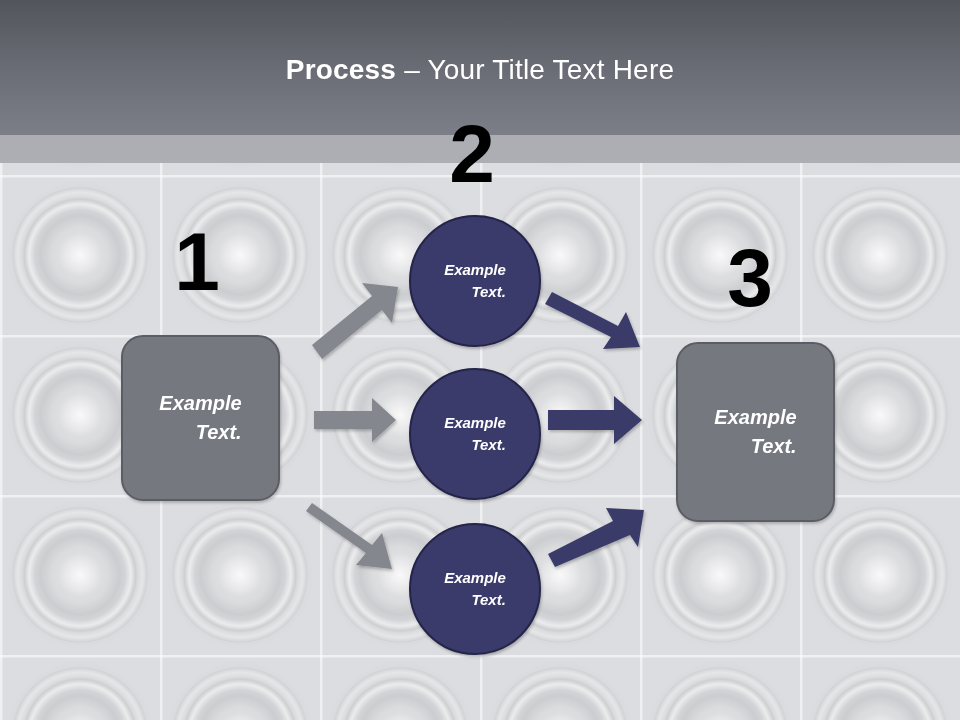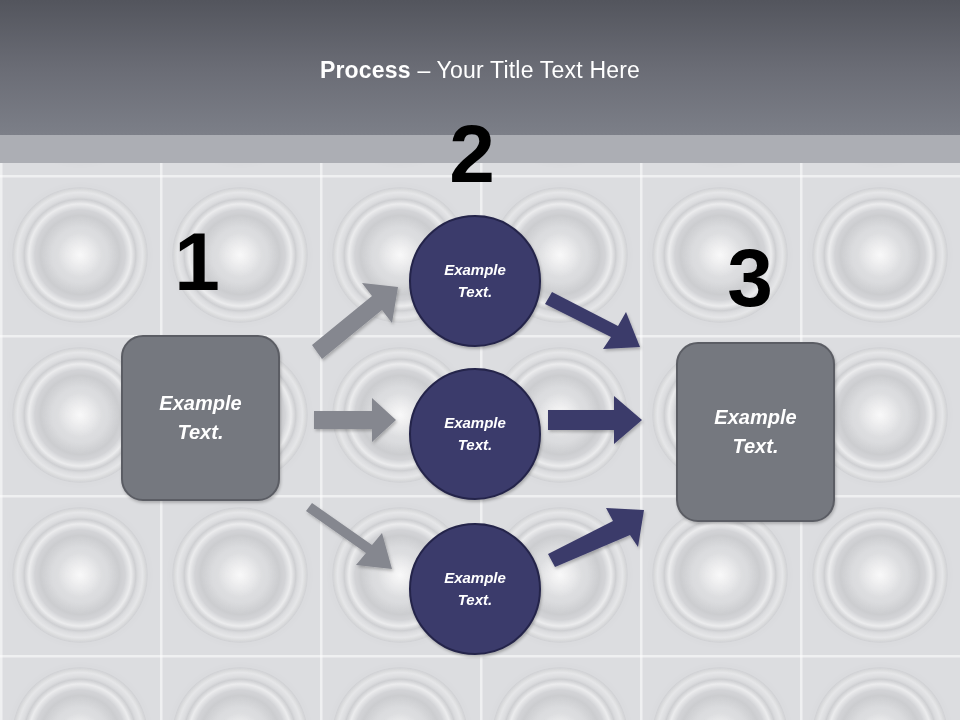--- a/index.html
+++ b/index.html
@@ -54,21 +54,21 @@
     left: 0; top: 0;
     width: 960px; height: 135px;
     background: linear-gradient(to bottom, #53555d 0%, #6a6c75 50%, #7c7f88 100%);
   }
   .header-title {
     position: absolute;
     left: 0; top: 49px;
     width: 960px;
     text-align: center;
     color: #ffffff;
-    font-size: 23px;
+    font-size: 28px;
     line-height: 42px;
     letter-spacing: 0.2px;
     white-space: nowrap;
   }
   .header-title .strong { font-weight: bold; }
   .header-title .light  { font-weight: normal; }
 
   
   .step-num {
     position: absolute;
@@ -92,21 +92,21 @@
     box-shadow: 1px 2px 3px rgba(0,0,0,0.22);
     display: flex;
     align-items: center;
     justify-content: center;
   }
   .proc-box .box-label,
   .proc-circle .circle-label {
     color: #ffffff;
     font-style: italic;
     font-weight: bold;
-    text-align: center;
+    text-align: right;
     line-height: 1.45;
     white-space: pre-line;
   }
   #box-start { left: 121px; top: 335px; width: 155px; height: 162px; }
   #box-start .box-label { font-size: 20px; }
   #box-end   { left: 676px; top: 342px; width: 155px; height: 176px; }
   #box-end .box-label { font-size: 20px; }
 
   
   .proc-circle {

